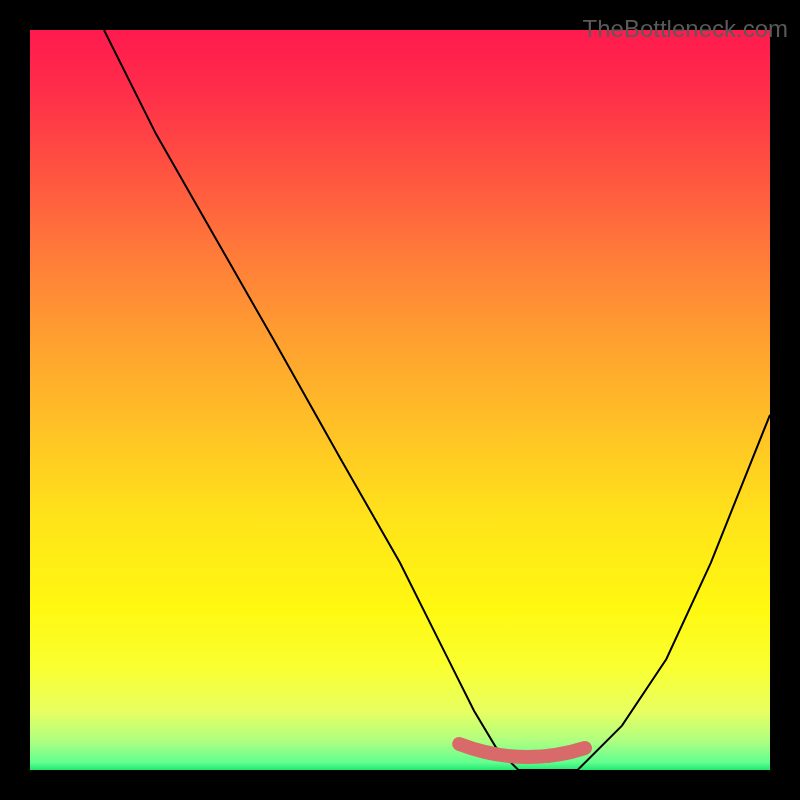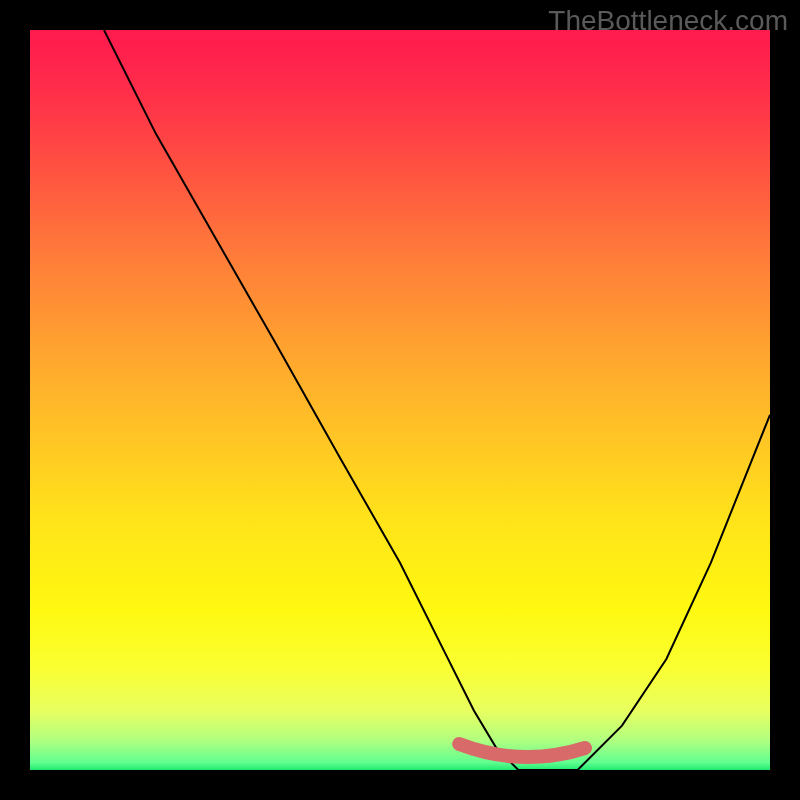--- a/index.html
+++ b/index.html
@@ -6,24 +6,24 @@
     margin: 0;
     padding: 0;
     width: 800px;
     height: 800px;
     background: #000;
     position: relative;
     font-family: Arial, sans-serif;
   }
   .watermark {
     position: absolute;
-    top: 5px;
+    top: 15px;
     right: 12px;
     color: #5a5a5a;
-    font-size: 28px;
+    font-size: 24px;
     font-weight: 400;
     z-index: 10;
   }
   .plot-area {
     position: absolute;
     left: 30px;
     top: 30px;
     width: 740px;
     height: 740px;
     overflow: hidden;

